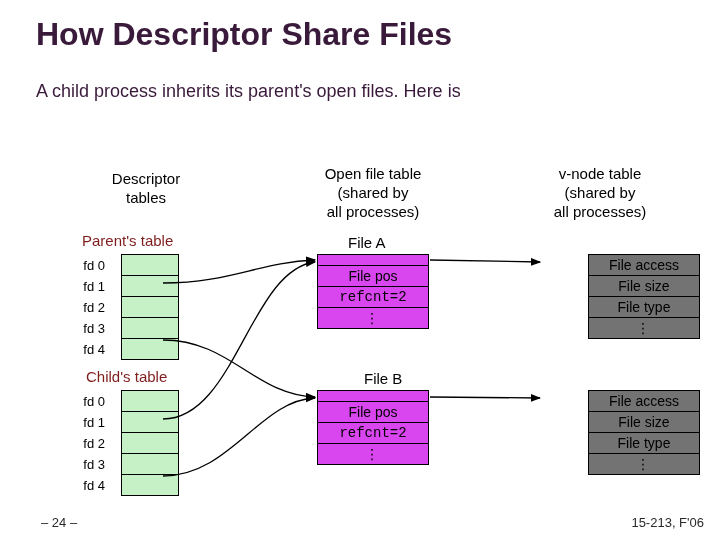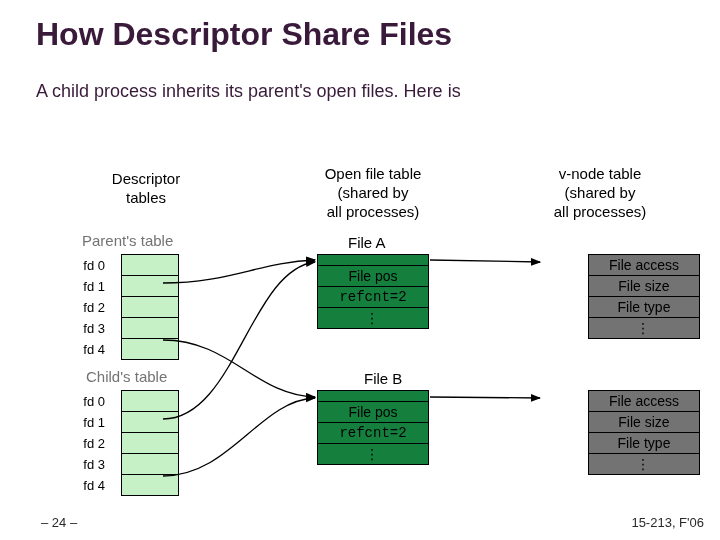--- a/index.html
+++ b/index.html
@@ -38,21 +38,21 @@
     position: absolute;
     text-align: center;
     font-size: 15px;
     color: #000;
     line-height: 1.25;
   }
 
   .sub-head {
     position: absolute;
     font-size: 15px;
-    color: #737373;
+    color: #7f1d1d;
   }
 
   
   .fdtable {
     position: absolute;
     border-collapse: collapse;
   }
   .fdtable td.lbl {
     font-size: 13px;
     text-align: right;
@@ -65,21 +65,21 @@
     border: 1px solid #000;
     width: 54px;
     height: 18px;
     background: #c6f0c6;
   }
 
   
   .ofbox, .vbox {
     position: absolute;
     border: 1px solid #000;
-    background: #15803d;
+    background: #d946ef;
     width: 110px;
   }
   .vbox { background: #737373; margin-left: 46px; }
   .ofbox .row, .vbox .row {
     border-top: 1px solid #000;
     font-size: 14px;
     text-align: center;
     height: 20px;
     line-height: 20px;
   }

